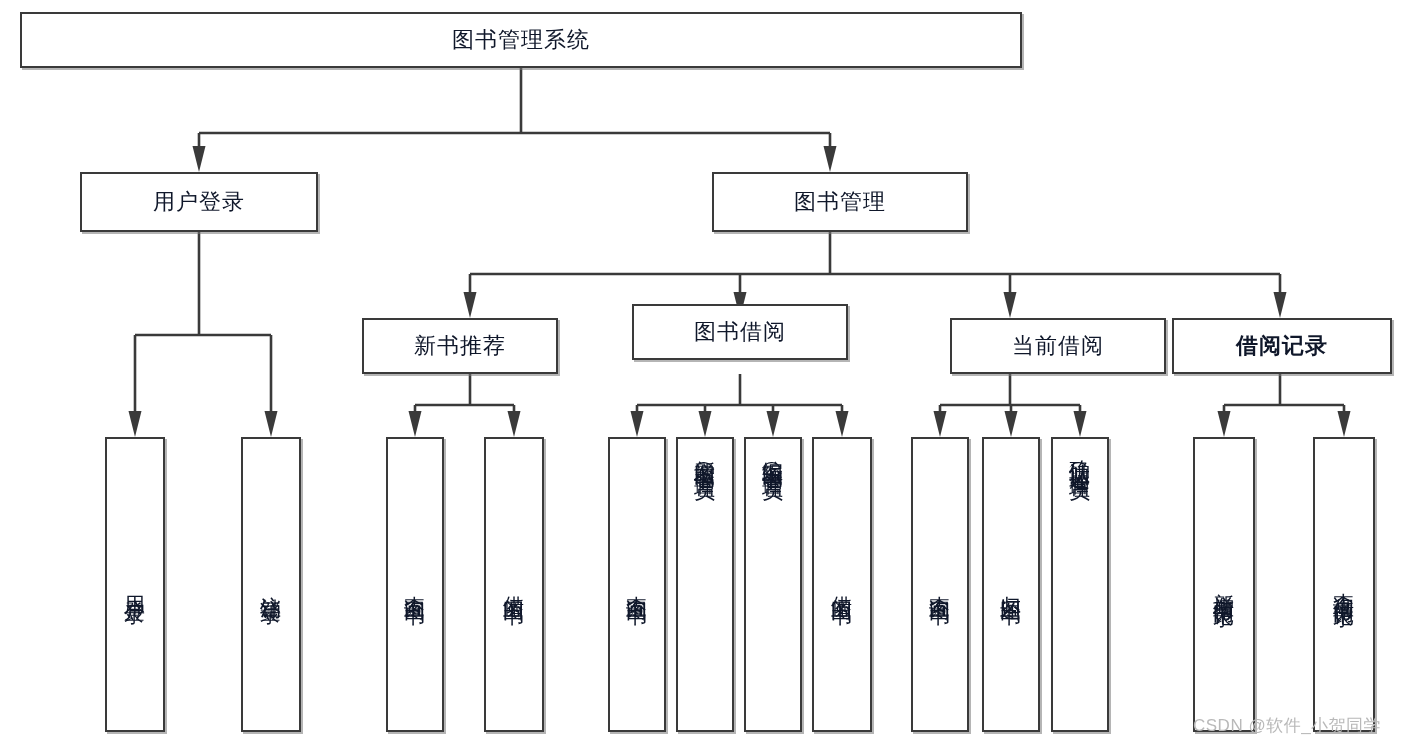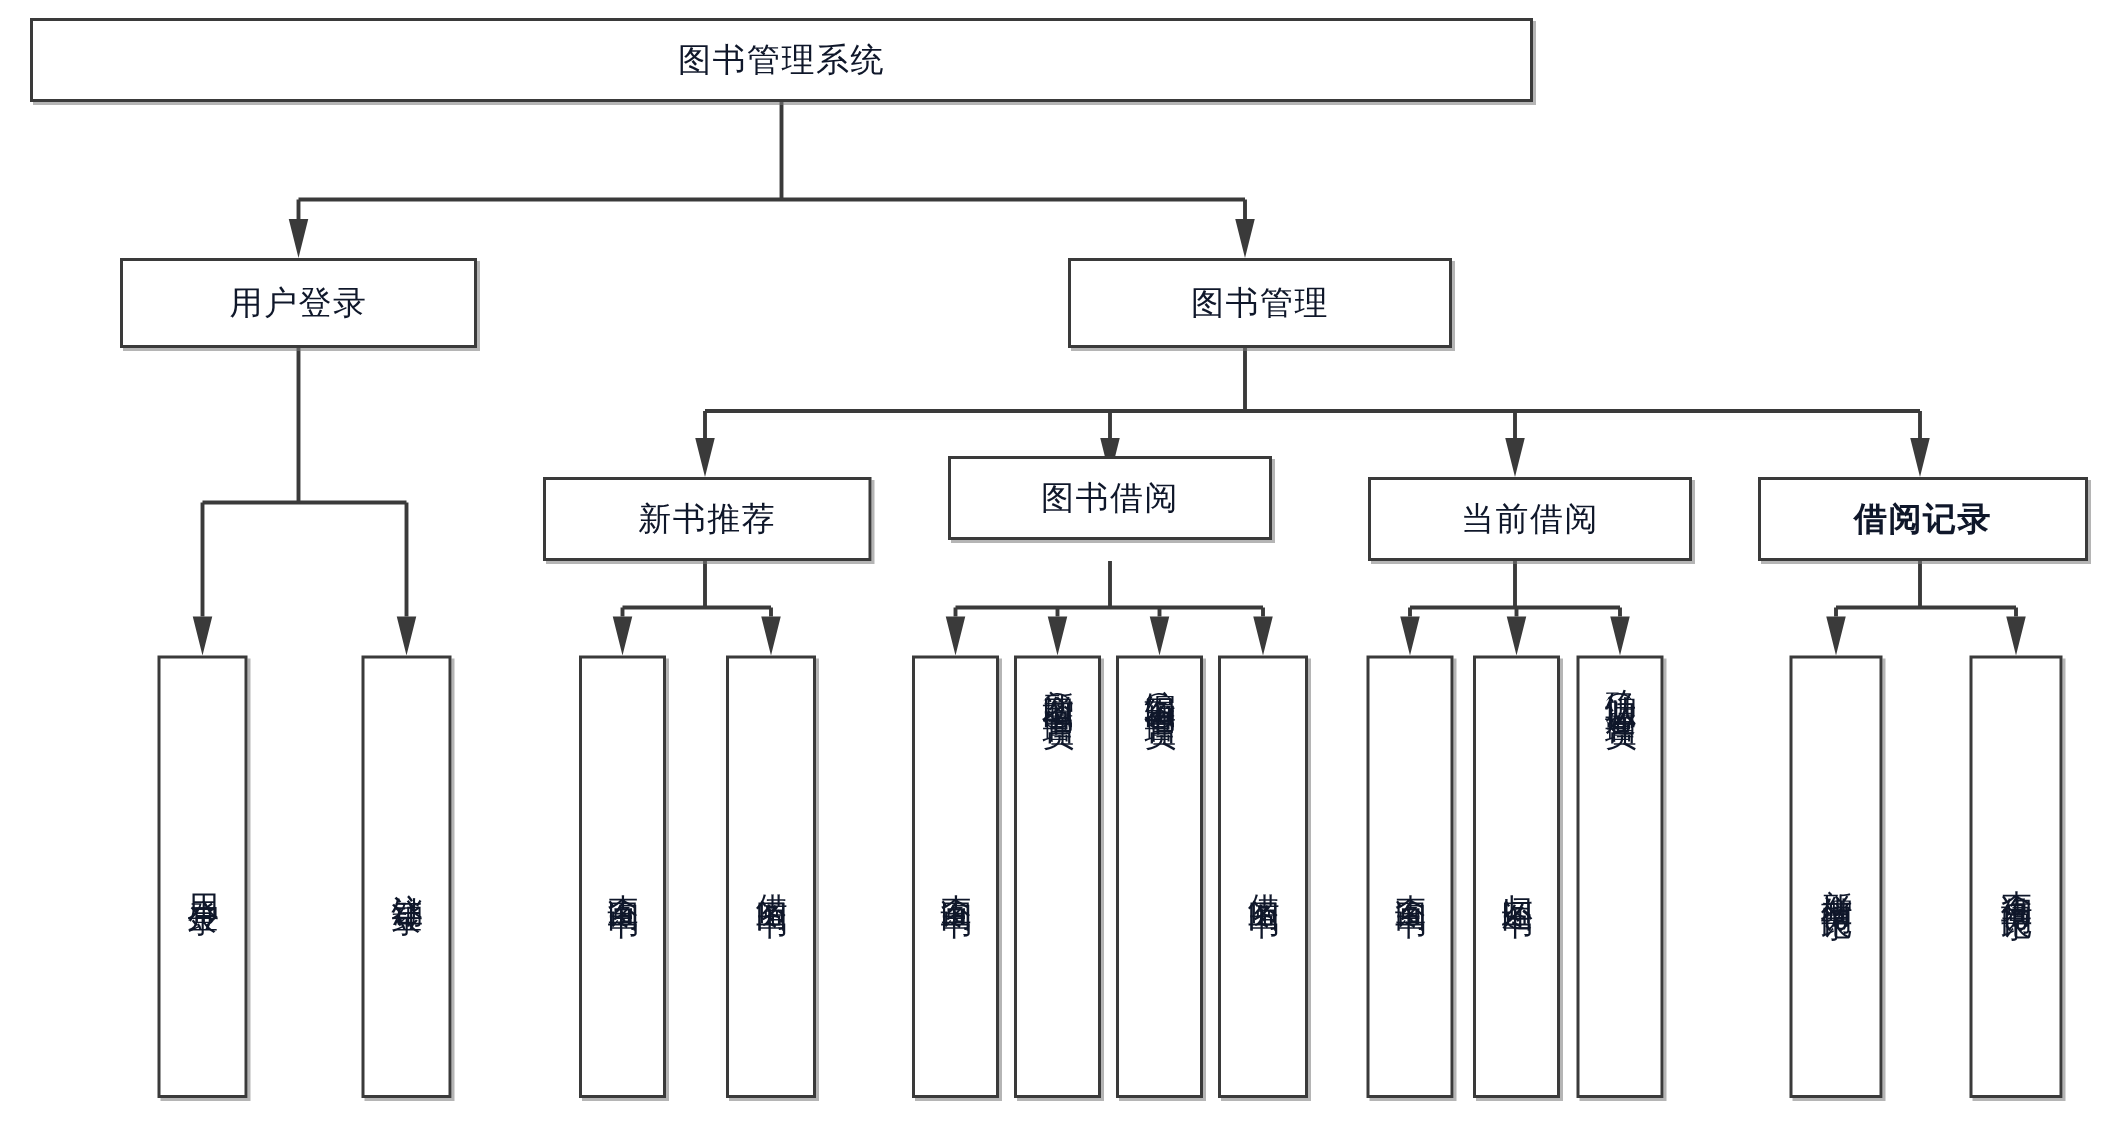--- a/index.html
+++ b/index.html
@@ -109,27 +109,27 @@
   <div id="node-layer">
       <div class="node-box" style="left: 20px; top: 12px; width: 1002px; height: 56px;">
         <span class="node-label">图书管理系统</span>
       </div>
       <div class="node-box" style="left: 80px; top: 172px; width: 238px; height: 60px;">
         <span class="node-label">用户登录</span>
       </div>
       <div class="node-box" style="left: 712px; top: 172px; width: 256px; height: 60px;">
         <span class="node-label">图书管理</span>
       </div>
-      <div class="node-box" style="left: 362px; top: 318px; width: 219px; height: 56px;">
+      <div class="node-box" style="left: 362px; top: 318px; width: 196px; height: 56px;">
         <span class="node-label">新书推荐</span>
       </div>
       <div class="node-box" style="left: 632px; top: 304px; width: 216px; height: 56px;">
         <span class="node-label">图书借阅</span>
       </div>
-      <div class="node-box" style="left: 912px; top: 318px; width: 216px; height: 56px;">
+      <div class="node-box" style="left: 950px; top: 318px; width: 216px; height: 56px;">
         <span class="node-label">当前借阅</span>
       </div>
       <div class="node-box" style="left: 1172px; top: 318px; width: 220px; height: 56px; font-weight: bold;">
         <span class="node-label">借阅记录</span>
       </div>
       <div class="node-box vertical" style="left: 105px; top: 437px; width: 60px; height: 295px;">
         <span class="node-label">用户登录</span>
       </div>
       <div class="node-box vertical" style="left: 241px; top: 437px; width: 60px; height: 295px;">
         <span class="node-label">注销登录</span>
@@ -161,13 +161,14 @@
       <div class="node-box vertical top-aligned" style="left: 1051px; top: 437px; width: 58px; height: 295px;">
         <span class="node-label">确认归还（管理员）</span>
       </div>
       <div class="node-box vertical" style="left: 1193px; top: 437px; width: 62px; height: 295px;">
         <span class="node-label">新增借阅记录</span>
       </div>
       <div class="node-box vertical" style="left: 1313px; top: 437px; width: 62px; height: 295px;">
         <span class="node-label">查询借阅记录</span>
       </div>
     </div>
+  <div class="watermark" style="left: 1193px; top: 714px;">CSDN @软件_小贺同学</div>
 </div>
 
 </body></html>

